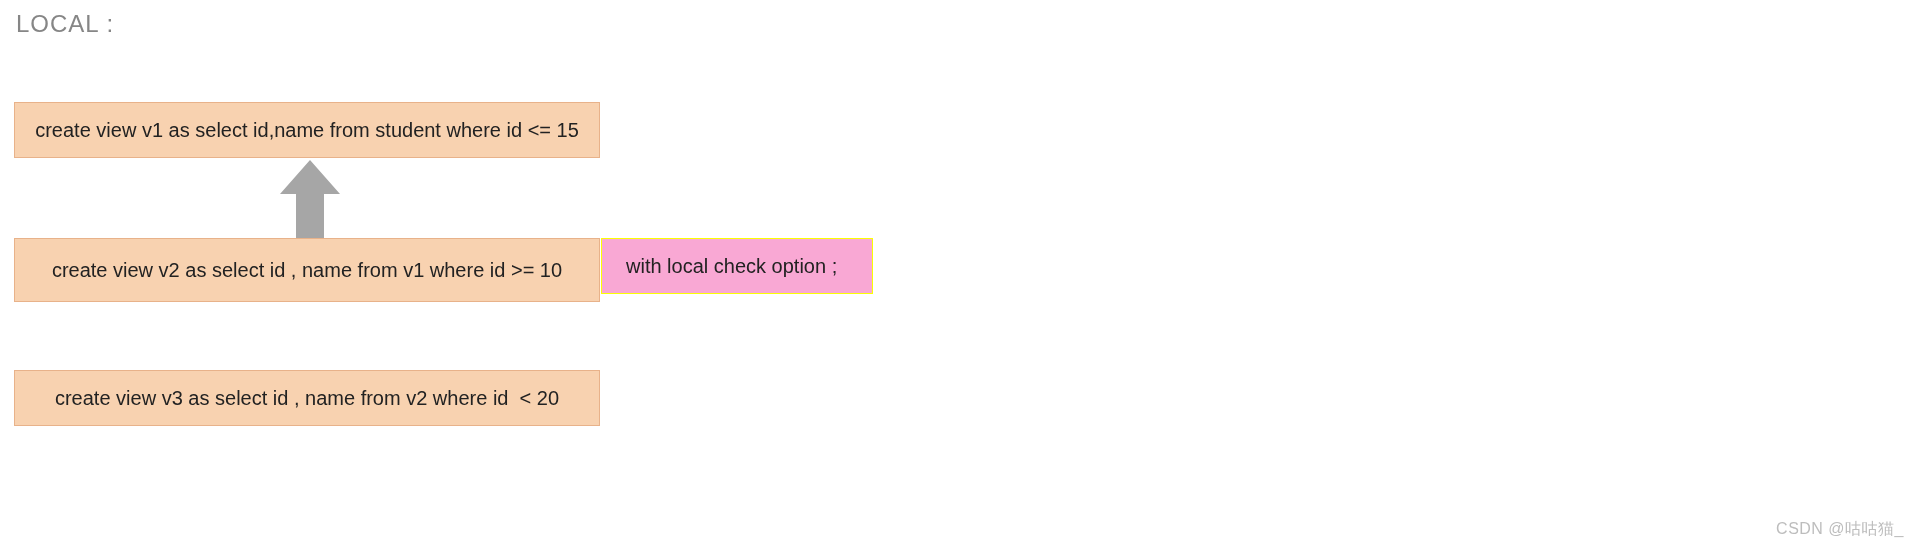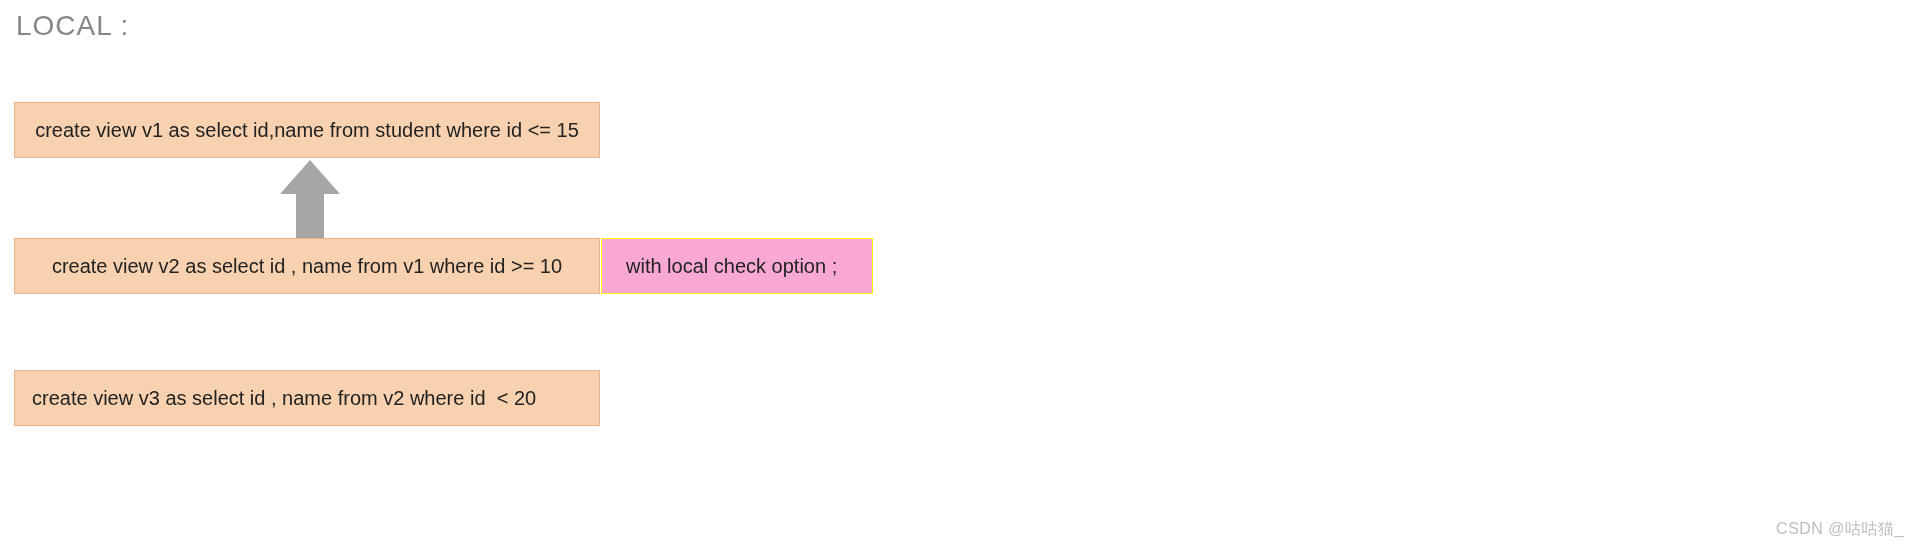--- a/index.html
+++ b/index.html
@@ -7,39 +7,39 @@
       width: 1914px;
       height: 546px;
       background: #ffffff;
       font-family: "Segoe UI", "Microsoft YaHei", Arial, sans-serif;
       position: relative;
     }
     .title {
       position: absolute;
       left: 16px;
       top: 10px;
-      font-size: 28px;
+      font-size: 24px;
       color: #868686;
       letter-spacing: 1px;
     }
     .code-box {
       position: absolute;
       background: #f8d2b0;
       border: 1px solid #e8b28a;
       font-size: 20px;
       color: #222;
       display: flex;
       align-items: center;
       padding: 0 20px;
       white-space: pre;
     }
     .box-v1  { left: 14px;  top: 102px; width: 586px; height: 56px; justify-content: center; padding: 0; }
-    .box-v2  { left: 14px;  top: 238px; width: 586px; height: 56px; justify-content: center; padding: 0; }
+    .box-v2  { left: 14px;  top: 238px; width: 586px; height: 64px; justify-content: center; padding: 0; }
     .box-opt { left: 601px; top: 238px; width: 272px; height: 56px; background: #f9a8d4; border: 1px solid #faff02; padding-left: 24px; }
-    .box-v3  { left: 14px;  top: 370px; width: 586px; height: 56px; padding: 17px; }
+    .box-v3  { left: 14px;  top: 370px; width: 586px; height: 56px; justify-content: center; padding: 17px; }
     .arrow-up {
       position: absolute;
       left: 280px;
       top: 160px;
     }
     .watermark {
       position: absolute;
       right: 10px;
       bottom: 6px;
       font-size: 16px;

